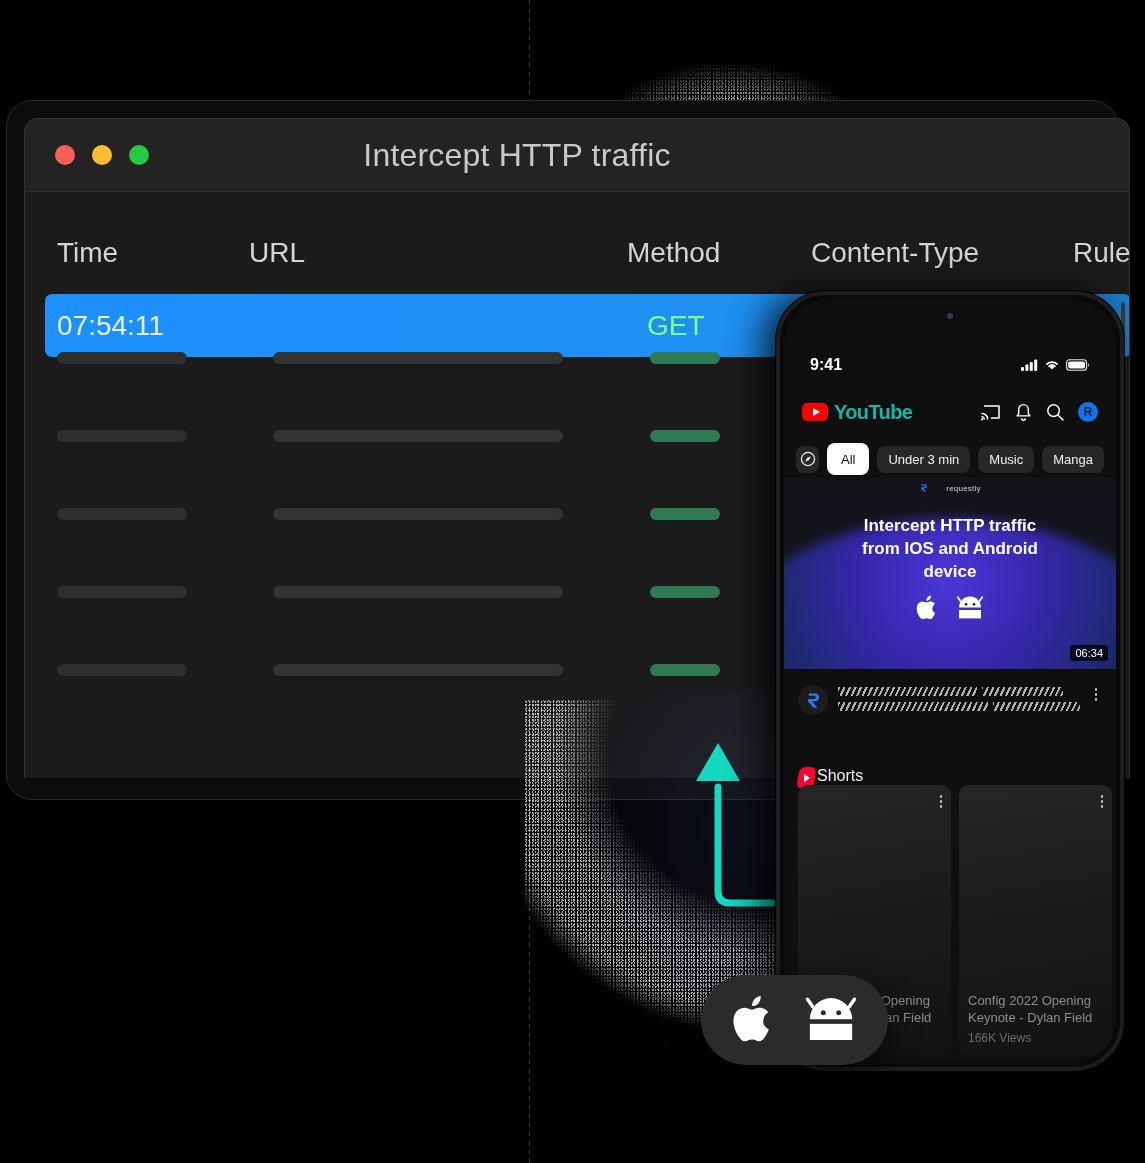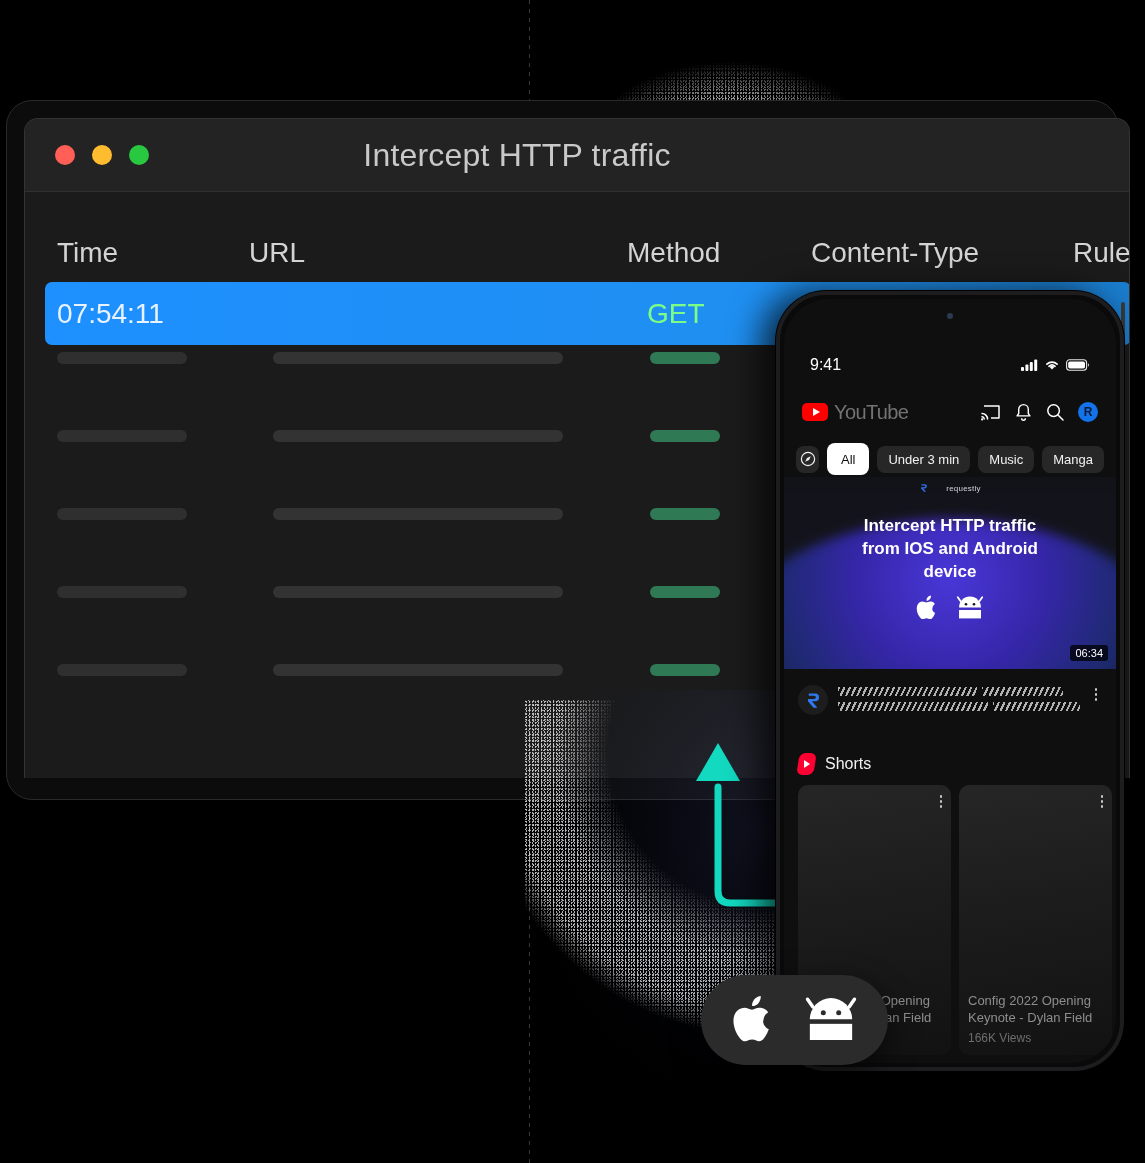--- a/index.html
+++ b/index.html
@@ -85,21 +85,21 @@
     position:relative; height:86px; display:flex; align-items:center;
     color:#d4d4d4; font-size:28px;
   }
   #table-header .col { position:absolute; white-space:nowrap;margin-top:36px; }
   .c-time    { left:32px; }
   .c-url     { left:224px; }
   .c-method  { left:602px; }
   .c-ctype   { left:786px; }
   .c-rule    { left:1048px; }
   #selected-row {
-    position:absolute; left:20px; top:90px; width:1086px; height:63px;
+    position:absolute; left:20px; top:102px; width:1086px; height:63px;
     background:linear-gradient(90deg,#1e90ff 0%, #1f8fee 78%, #1a7ccc 100%);
     border-radius:7px;
     display:flex; align-items:center; overflow:hidden;
   }
   #selected-row .cell { position:absolute; font-size:28px; white-space:nowrap; }
   #sel-time { left:12px; color:#e9f3ff; }
   #sel-url  { left:204px; color:#eaf4ff; }
   #sel-method { left:602px; color:#7dff86; }
 
   #skeleton { position:absolute; left:0; top:160px; width:100%; }
@@ -125,35 +125,35 @@
     overflow:hidden;
   }
   #phone-screen { position:absolute; inset:4px; border-radius:45px; background:#0f0f0f; overflow:hidden; }
   #island-dot { position:absolute; left:50%; transform:translateX(-50%); top:14px; width:6px; height:6px; border-radius:50%; background:#2d3b52; }
 
   #status-bar {
     position:absolute; top:52px; left:0; width:100%; height:28px;
     display:flex; align-items:center; justify-content:space-between;
     padding:0 26px; color:#fff;
   }
-  #status-time { font-size:16px; font-weight:normal; }
+  #status-time { font-size:16px; font-weight:bold; }
   #status-icons { display:flex; align-items:center; gap:6px; }
 
   #yt-header {
     position:absolute; top:92px; left:0; width:100%; height:42px;
     display:flex; align-items:center; justify-content:space-between;
     padding:0 18px;
   }
   #yt-logo { display:flex; align-items:center; gap:6px; }
   #yt-play {
     width:26px; height:18px; background:#ff0000; border-radius:5px;
     display:flex; align-items:center; justify-content:center;
   }
   #yt-play::after { content:""; border-left:7px solid #fff; border-top:4.5px solid transparent; border-bottom:4.5px solid transparent; margin-left:2px; }
-  #yt-wordmark { color:#737373; font-size:20px; font-weight:normal; letter-spacing:-.6px; }
+  #yt-wordmark { color:#14b8a6; font-size:20px; font-weight:bold; letter-spacing:-.6px; }
   #yt-actions { display:flex; align-items:center; gap:14px; }
   #yt-avatar {
     width:20px; height:20px; border-radius:50%; background:#1273ea;
     display:flex; align-items:center; justify-content:center;
     color:#0b1b33; font-size:12px; font-weight:bold;
   }
 
   #chips {
     position:absolute; top:143px; left:0; width:100%; height:34px;
     display:flex; align-items:center; gap:8px; padding:0 12px;
@@ -208,22 +208,22 @@
     background-image:repeating-linear-gradient(115deg,#cfcfcf 0 2px, transparent 2px 5px);
     -webkit-mask-image:linear-gradient(to right,#000 0 62%,transparent 62% 64%,#000 64% 100%);
             mask-image:linear-gradient(to right,#000 0 62%,transparent 62% 64%,#000 64% 100%);
     opacity:.85;
   }
   .scribble.l1 { width:93%; }
   .scribble.l2 { width:100%; }
   #meta-kebab { flex:none; width:12px; display:flex; align-items:flex-start; justify-content:center; padding-top:3px; }
 
   #shorts-head {
-    position:absolute; top:448px; left:0; width:100%; height:34px;
-    display:flex; align-items:center; gap:10px; padding-left:14px;
+    position:absolute; top:468px; left:0; width:100%; height:34px;
+    display:flex; gap:2px; padding-left:14px;
   }
   #shorts-icon {
     width:17px; height:22px; background:#ff0033; border-radius:6px;
     transform:skewX(-9deg);
     display:flex; align-items:center; justify-content:center;
   }
   #shorts-icon::after { content:""; border-left:6px solid #fff; border-top:4px solid transparent; border-bottom:4px solid transparent; transform:skewX(9deg); margin-left:1px; }
   #shorts-label { color:#f1f1f1; font-size:16px; }
 
   #shorts-row {

